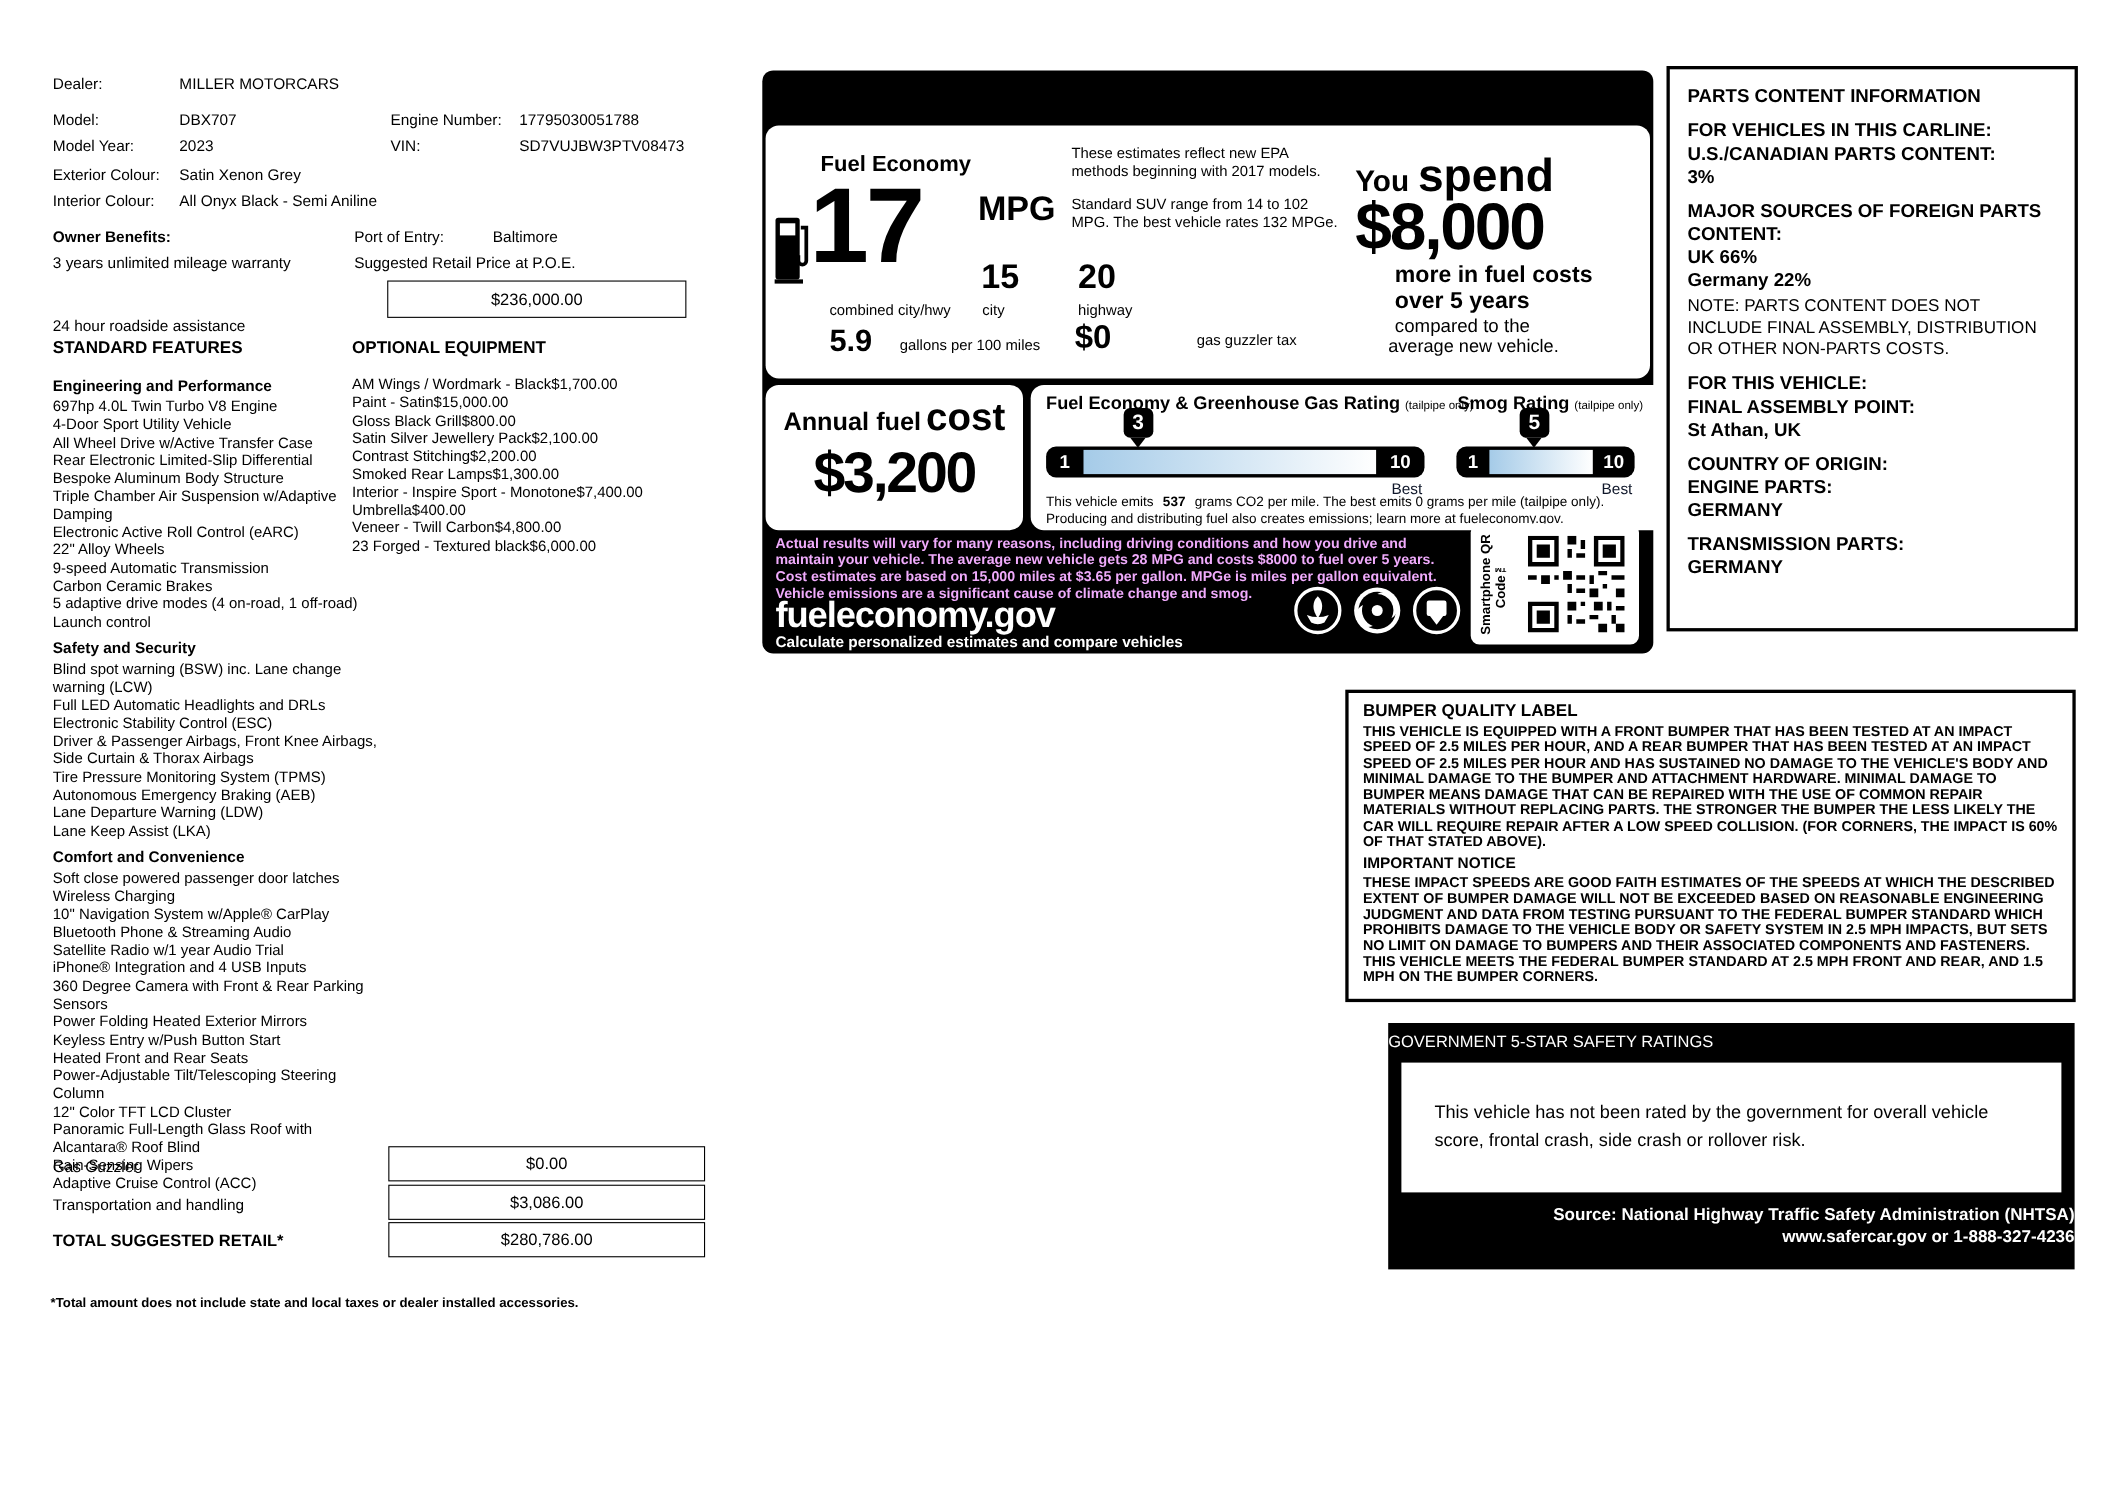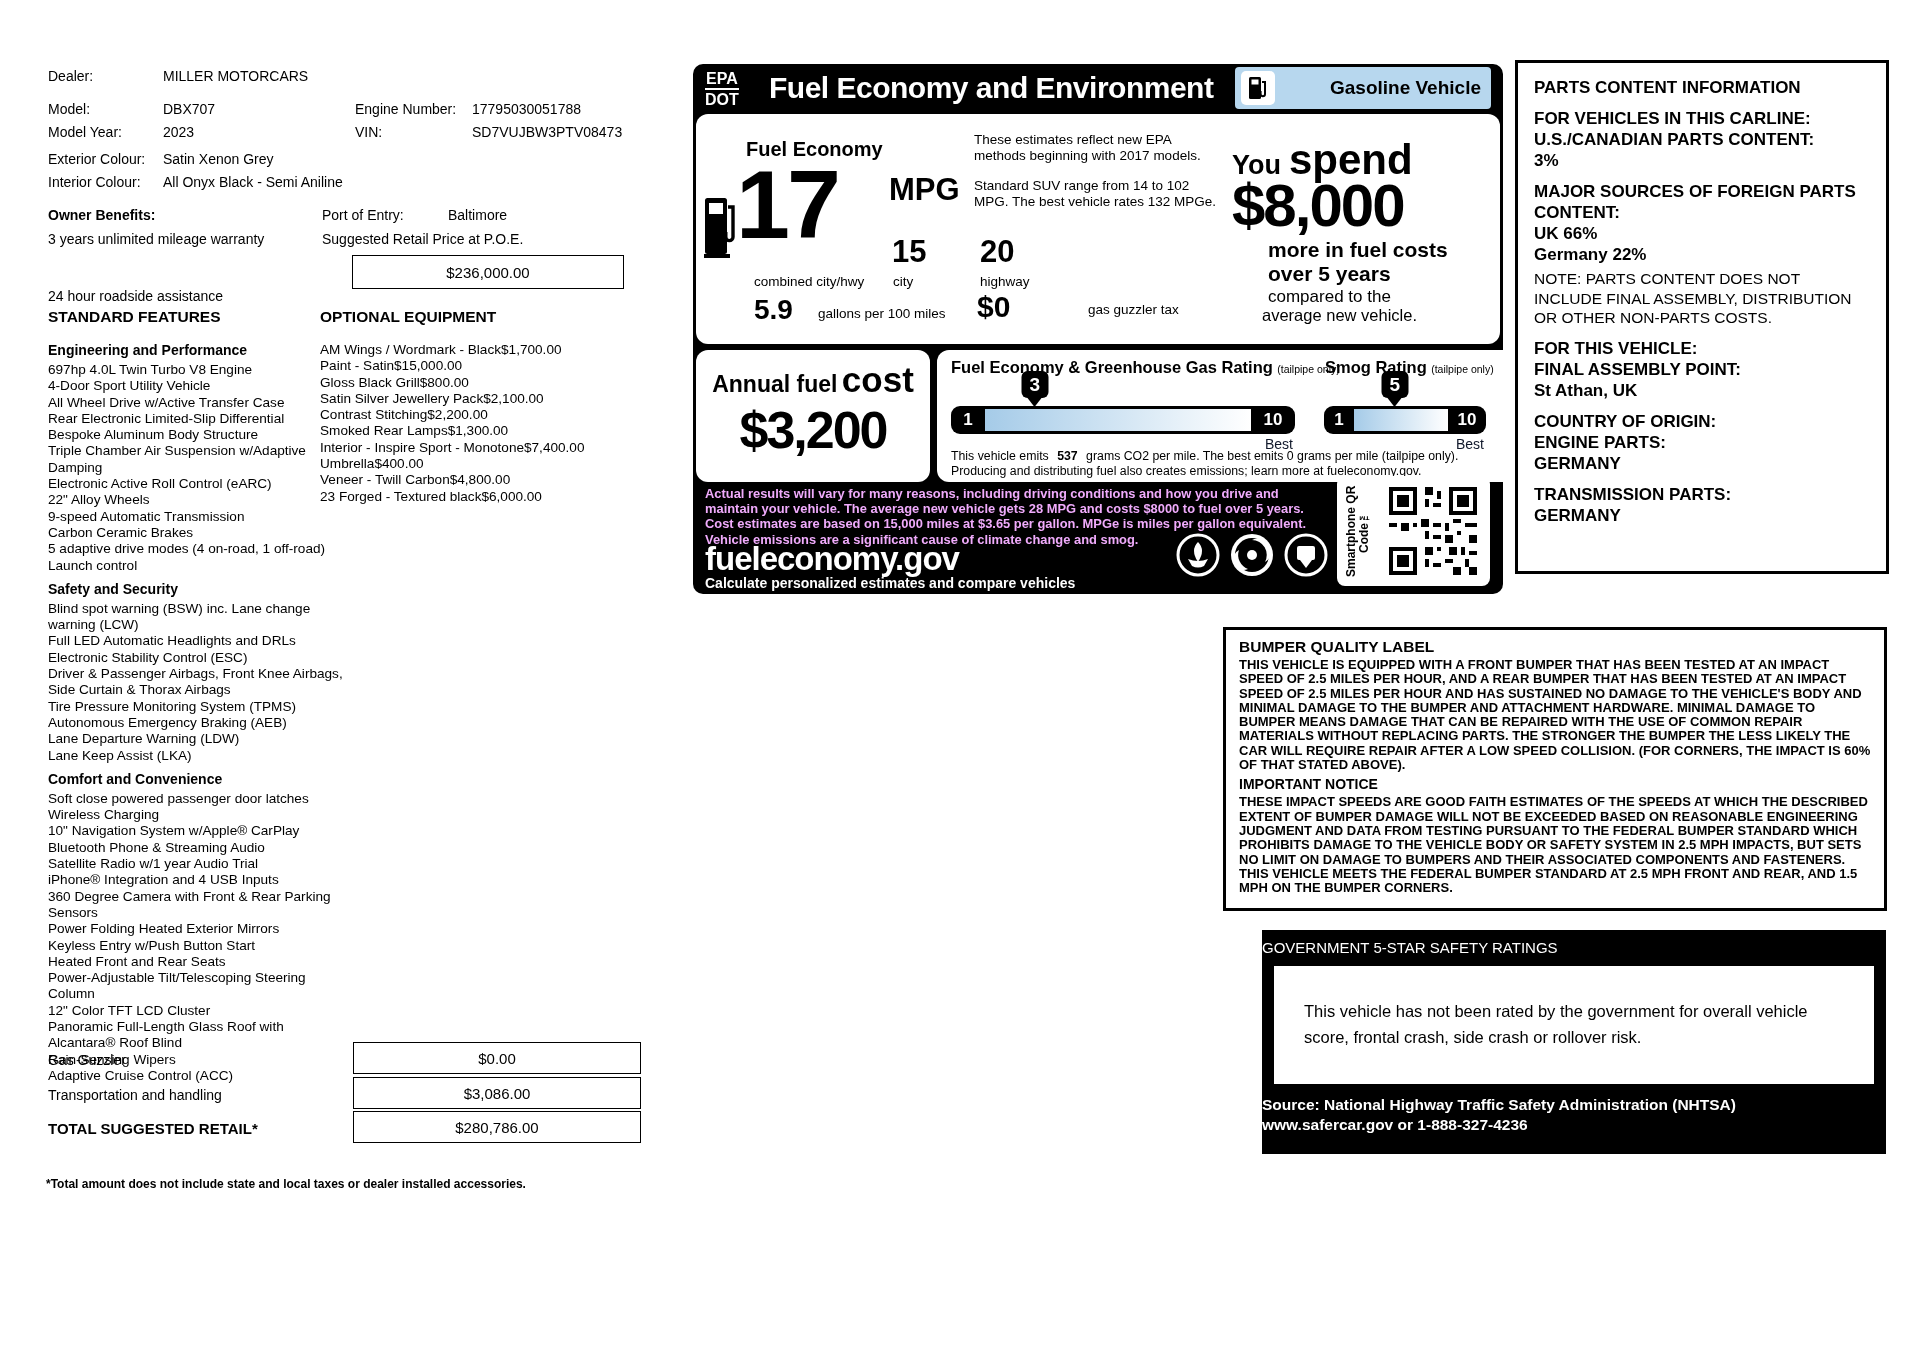--- a/index.html
+++ b/index.html
@@ -48,21 +48,21 @@
   .parts .gap{height:10px}
   .parts .note{font-weight:normal;font-size:15.5px;line-height:19.5px}
   .bumper{border:3px solid #000;padding:8px 13px}
   .bumper-title{font-size:15.5px;font-weight:bold;margin-bottom:2px}
   .bumper-par{font-size:13px;font-weight:bold;line-height:14.3px}
   .bumper-notice{font-size:14px;font-weight:bold;margin:4px 0 3px 0}
   .safety{background:#000;color:#fff}
   .safety-title{font-weight:normal;font-size:15px;padding-top:9px}
   .safety-panel{background:#fff;color:#000;margin:10px 12px 0 12px;height:118px;display:flex;align-items:center}
   .safety-panel div{font-size:16.5px;line-height:1.55;width:540px;margin:0 auto}
-  .safety-src{text-align:left;font-weight:bold;font-size:15.5px;line-height:20px;margin-top:11px}
+  .safety-src{text-align:right;font-weight:bold;font-size:15.5px;line-height:20px;margin-top:11px}
 </style>
 </head>
 <body>
 
 <div class="page">
 
   <span class="abs t14" style="left:48px;top:68px">Dealer:</span>
   <span class="abs t14" style="left:163px;top:68px">MILLER MOTORCARS</span>
 
   <span class="abs t14" style="left:48px;top:101px">Model:</span>
@@ -198,37 +198,20 @@
 
         <div class="oe-row">
           <span>23 Forged - Textured black</span>
           <span>$6,000.00</span>
         </div>
       </div>
   </div>
 
   <div class="abs epa" style="left:693px;top:64px;width:810px;height:530px">
 
-    <div class="epa-header">
-      <div class="epa-logo">
-        <div class="top">EPA</div>
-        <div>DOT</div>
-      </div>
-      <div class="epa-title">Fuel Economy and Environment</div>
-      <div class="gas-box">
-        <div class="gas-tile">
-          <svg width="20" height="26" viewBox="0 0 20 26">
-              <rect x="1" y="2" width="12" height="22" rx="1.5" fill="#000"></rect>
-              <rect x="3.5" y="4.5" width="7" height="5" fill="#fff"></rect>
-              <path d="M14 7 h3 v12 a2.2 2.2 0 0 1 -4.4 0 v-3" fill="none" stroke="#000" stroke-width="2"></path>
-            </svg>
-        </div>
-        <span class="gas-text">Gasoline Vehicle</span>
-      </div>
-    </div>
 
     <div class="panel" style="left:3px;top:50px;width:804px;height:230px">
       <span class="abs b" style="left:50px;top:24px;font-size:20px">Fuel Economy</span>
 
       <span class="abs" style="left:8px;top:78px">
         <svg width="34" height="66" viewBox="0 0 34 66">
             <rect x="1" y="6" width="22" height="56" rx="2.5" fill="#000"></rect>
             <rect x="5" y="11" width="14" height="11" fill="#fff"></rect>
             <rect x="0" y="62" width="26" height="4" fill="#000"></rect>
             <path d="M24 15 h5 v30 a3.6 3.6 0 0 1 -7.2 0 v-5" fill="none" stroke="#000" stroke-width="3.4"></path>

